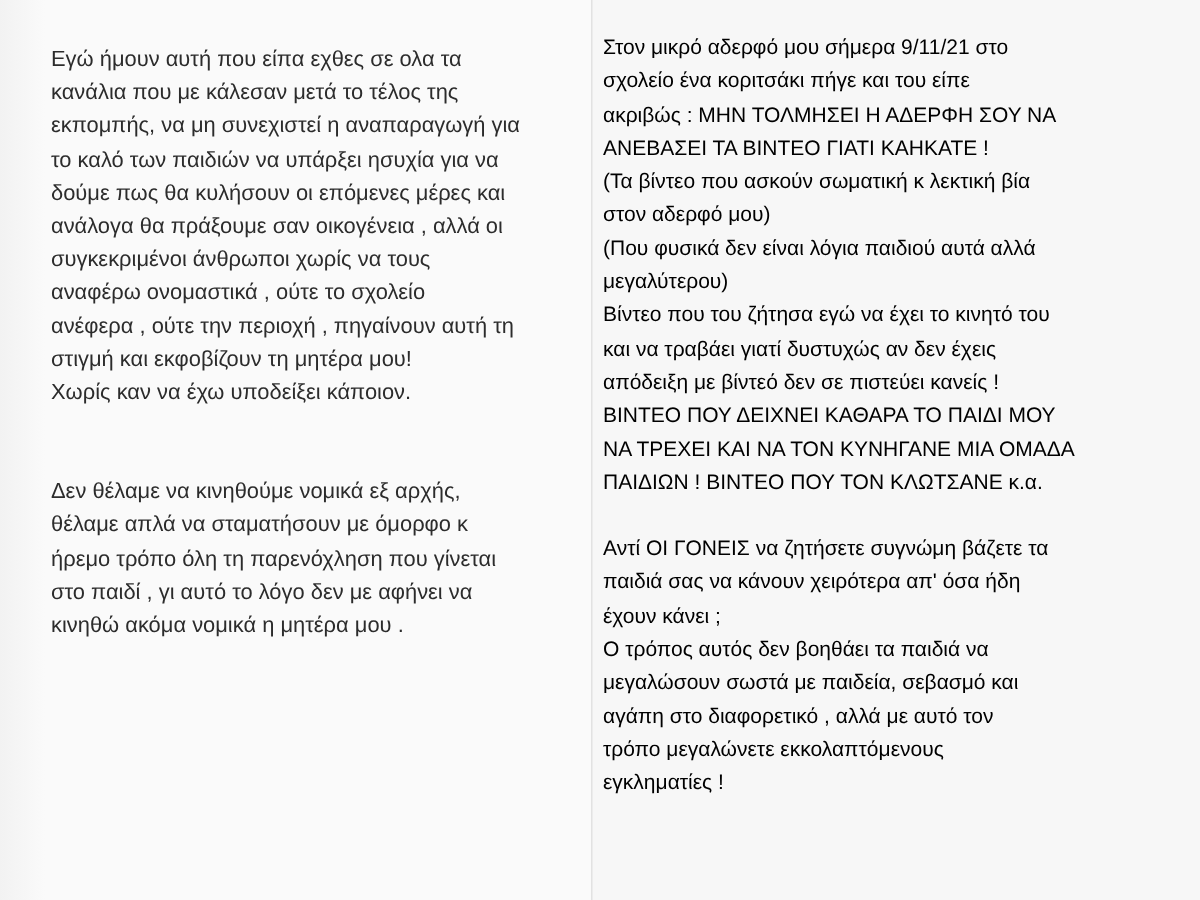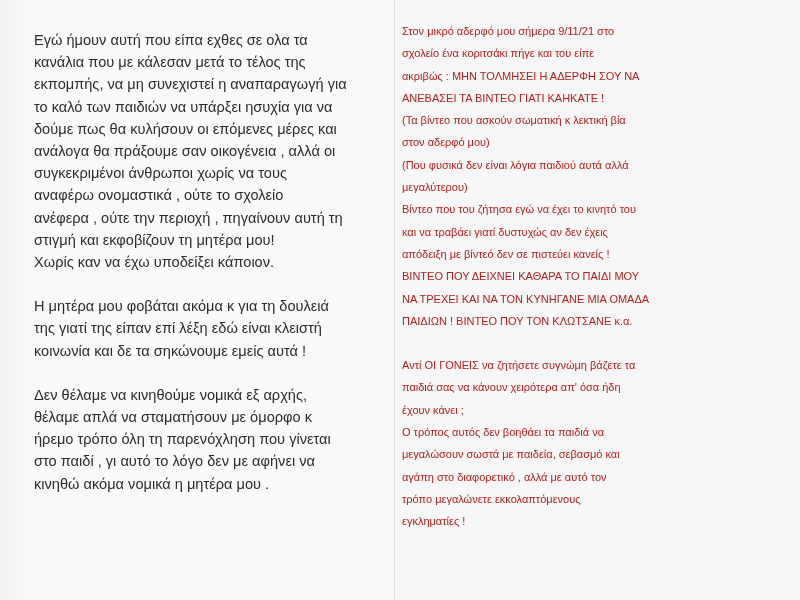--- a/index.html
+++ b/index.html
@@ -46,23 +46,23 @@
       border-radius: 1px;
     }
     .para {
       margin: 0;
       white-space: pre-line;
     }
     .gap {
       height: 22px;
     }
     .right-text .para {
-      font-size: 11px;
+      font-size: 14px;
       line-height: 22.3px;
-      color: #b91c1c;
+      color: #000000;
     }
   </style>
 </head>
 <body>
 
 <div class="wrap">
 
   <div class="panel panel-left">
     <div class="gap"></div>
     <p class="para">Εγώ ήμουν αυτή που είπα εχθες σε ολα τα
@@ -70,23 +70,20 @@
 εκπομπής, να μη συνεχιστεί η αναπαραγωγή για
 το καλό των παιδιών να υπάρξει ησυχία για να
 δούμε πως θα κυλήσουν οι επόμενες μέρες και
 ανάλογα θα πράξουμε σαν οικογένεια , αλλά οι
 συγκεκριμένοι άνθρωποι χωρίς να τους
 αναφέρω ονομαστικά , ούτε το σχολείο
 ανέφερα , ούτε την περιοχή , πηγαίνουν αυτή τη
 στιγμή και εκφοβίζουν τη μητέρα μου!
 Χωρίς καν να έχω υποδείξει κάποιον.</p>
     <div class="gap"></div>
-    <p class="para">Η μητέρα μου φοβάται ακόμα κ για  τη δουλειά
-της γιατί της είπαν επί λέξη  εδώ είναι κλειστή
-κοινωνία και δε τα σηκώνουμε εμείς αυτά !</p>
     <div class="gap"></div>
     <p class="para">Δεν θέλαμε να κινηθούμε νομικά εξ αρχής,
 θέλαμε απλά να σταματήσουν με όμορφο κ
 ήρεμο τρόπο όλη τη παρενόχληση που γίνεται
 στο παιδί , γι αυτό το λόγο δεν με αφήνει να
 κινηθώ ακόμα νομικά η μητέρα μου .</p>
   </div>
 
   <div class="divider"></div>
 

